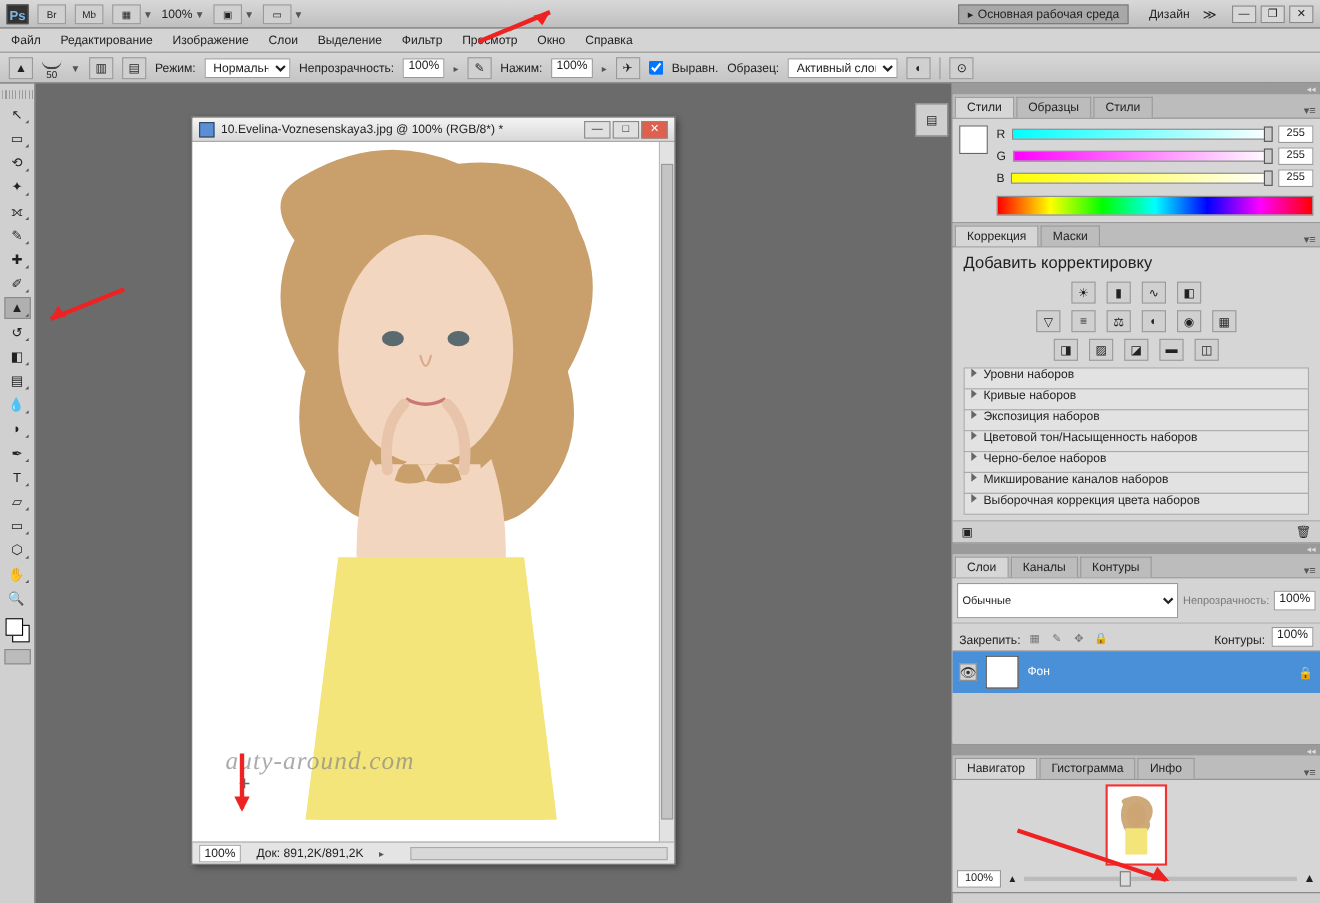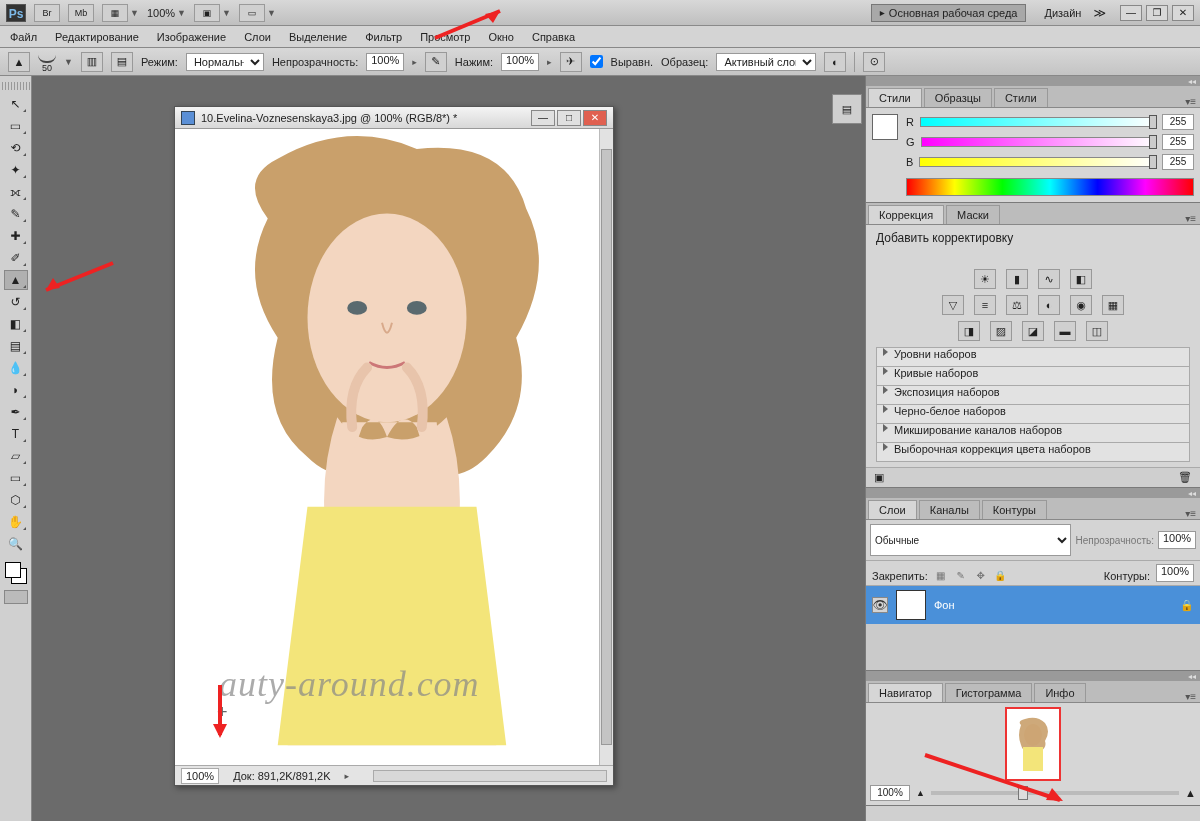--- a/index.html
+++ b/index.html
@@ -39,21 +39,21 @@
 .docwin .titlebar .wb{width:24px;height:16px;border:1px solid #888;background:#e0e0e0;text-align:center;font-size:10px;line-height:14px}
 .docwin .titlebar .wb.close{background:#e06050;color:#fff}
 .docwin .img{position:absolute;top:22px;left:0;right:14px;bottom:20px;background:#fff;overflow:hidden;display:flex;align-items:center;justify-content:center}
 .docwin .vsb{position:absolute;top:22px;right:0;width:14px;bottom:20px;background:#e2e2e2;border-left:1px solid #bbb}
 .docwin .vsb .thumb{position:absolute;top:20px;bottom:20px;left:1px;right:1px;background:#c4c4c4;border:1px solid #999}
 .docwin .status{position:absolute;left:0;right:0;bottom:0;height:20px;background:#e4e4e4;border-top:1px solid #aaa;display:flex;align-items:center;padding:0 6px;gap:14px}
 .docwin .status .zoom{border:1px solid #aaa;background:#fff;padding:1px 4px}
 .docwin .status .hsb{flex:1;height:12px;background:#d8d8d8;border:1px solid #aaa;margin-left:10px}
 .portrait{width:100%;height:100%;position:relative;background:#fff}
 .portrait svg{width:100%;height:100%}
-.watermark{position:absolute;bottom:60px;left:44px;right:10px;font-size:36px;color:#888;font-style:italic;font-family:Georgia,serif;opacity:.7;letter-spacing:1px}
+.watermark{position:absolute;bottom:60px;left:30px;right:10px;font-size:23px;color:#888;font-style:italic;font-family:Georgia,serif;opacity:.7;letter-spacing:1px}
 .panels{width:335px;background:#d0d0d0;border-left:1px solid #7a7a7a;display:flex;flex-direction:column;position:relative}
 .dock-strip{position:absolute;left:-34px;top:18px;width:30px;height:30px;background:#cfcfcf;border:1px solid #888;display:flex;align-items:center;justify-content:center}
 .panel{border-bottom:1px solid #7a7a7a}
 .panel .phead{height:10px;background:#9a9a9a;display:flex;justify-content:flex-end;align-items:center;padding-right:4px}
 .panel .phead .pharr{font-size:8px;color:#ddd}
 .tabs{height:22px;background:#bcbcbc;display:flex;align-items:flex-end;border-bottom:1px solid #888}
 .tab{padding:3px 10px;background:#bcbcbc;border:1px solid #999;border-bottom:none;margin-left:2px;font-size:11px;cursor:default}
 .tab.act{background:#d6d6d6}
 .tabs .menu{margin-left:auto;margin-right:4px;font-size:10px;color:#555}
 .pbody{background:#d6d6d6;padding:6px}
@@ -62,21 +62,21 @@
 .sliders{flex:1;display:flex;flex-direction:column;gap:4px}
 .srow{display:flex;align-items:center;gap:6px}
 .srow .sl{flex:1;height:10px;border:1px solid #888;position:relative}
 .srow .sl.r{background:linear-gradient(90deg,#0ff,#fff)}
 .srow .sl.g{background:linear-gradient(90deg,#f0f,#fff)}
 .srow .sl.b{background:linear-gradient(90deg,#ff0,#fff)}
 .srow .sl .tk{position:absolute;right:-2px;top:-3px;width:8px;height:14px;background:#ccc;border:1px solid #555}
 .srow .val{width:32px;height:16px;border:1px solid #999;background:#fff;text-align:center;font-size:10px;line-height:14px}
 .spectrum{height:18px;margin-top:4px;background:linear-gradient(90deg,red,yellow,lime,cyan,blue,magenta,red);border:1px solid #888}
 .adj-body{padding:6px 10px}
-.adj-title{font-size:12px;margin-bottom:24px}
+.adj-title{font-size:15px;margin-bottom:8px}
 .adj-icons{display:flex;justify-content:center;gap:10px;margin-bottom:6px}
 .adj-ico{width:22px;height:20px;background:#d0d0d0;border:1px solid #999;display:flex;align-items:center;justify-content:center;font-size:11px}
 .adj-list{margin:6px 0 0 0}
 .adj-item{height:20px;background:#e2e2e2;border:1px solid #aaa;margin-bottom:-1px;display:flex;padding:0 6px;gap:6px;font-size:10px}
 .adj-item .tri2{width:0;height:0;border-top:4px solid transparent;border-bottom:4px solid transparent;border-left:5px solid #666}
 .adj-footer{height:20px;background:#cfcfcf;border-top:1px solid #aaa;display:flex;justify-content:space-between;padding:0 8px;align-items:center}
 .layers-body{padding:0}
 .layers-opts{display:flex;align-items:center;gap:4px;padding:4px;background:#d4d4d4;border-bottom:1px solid #aaa}
 .layers-opts select{height:32px;border:1px solid #999;background:#fff;font-size:10px;flex:1}
 .layers-opts .lab{font-size:10px;color:#777}
@@ -326,20 +326,24 @@
           <div class="adj-item">
               <div class="tri2"></div>
               <span>Кривые наборов</span>
             </div>
           <div class="adj-item">
               <div class="tri2"></div>
               <span>Экспозиция наборов</span>
             </div>
           <div class="adj-item">
               <div class="tri2"></div>
+              <span>Цветовой тон/Насыщенность наборов</span>
+            </div>
+          <div class="adj-item">
+              <div class="tri2"></div>
               <span>Черно-белое наборов</span>
             </div>
           <div class="adj-item">
               <div class="tri2"></div>
               <span>Микширование каналов наборов</span>
             </div>
           <div class="adj-item">
               <div class="tri2"></div>
               <span>Выборочная коррекция цвета наборов</span>
             </div>

